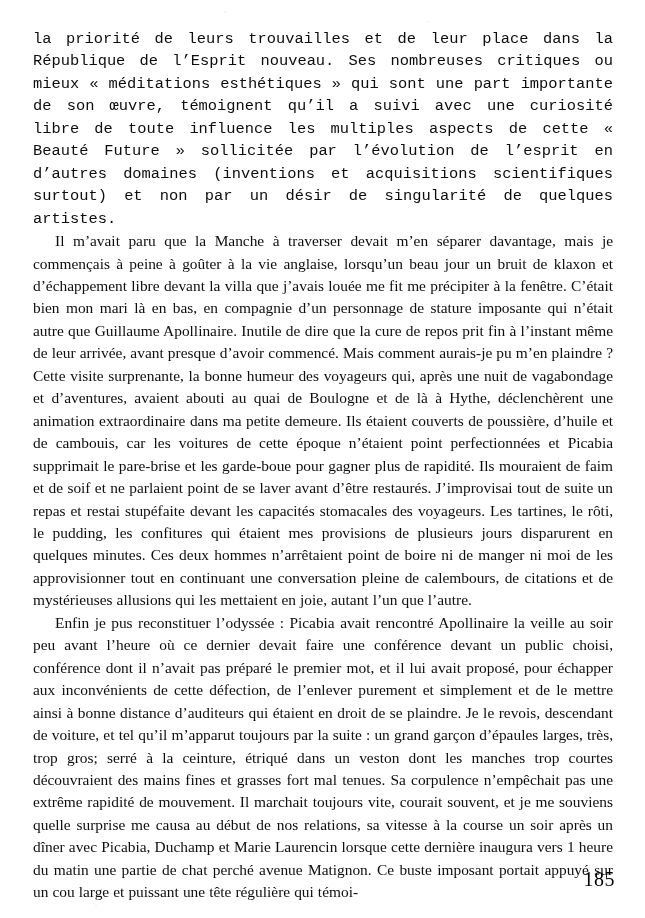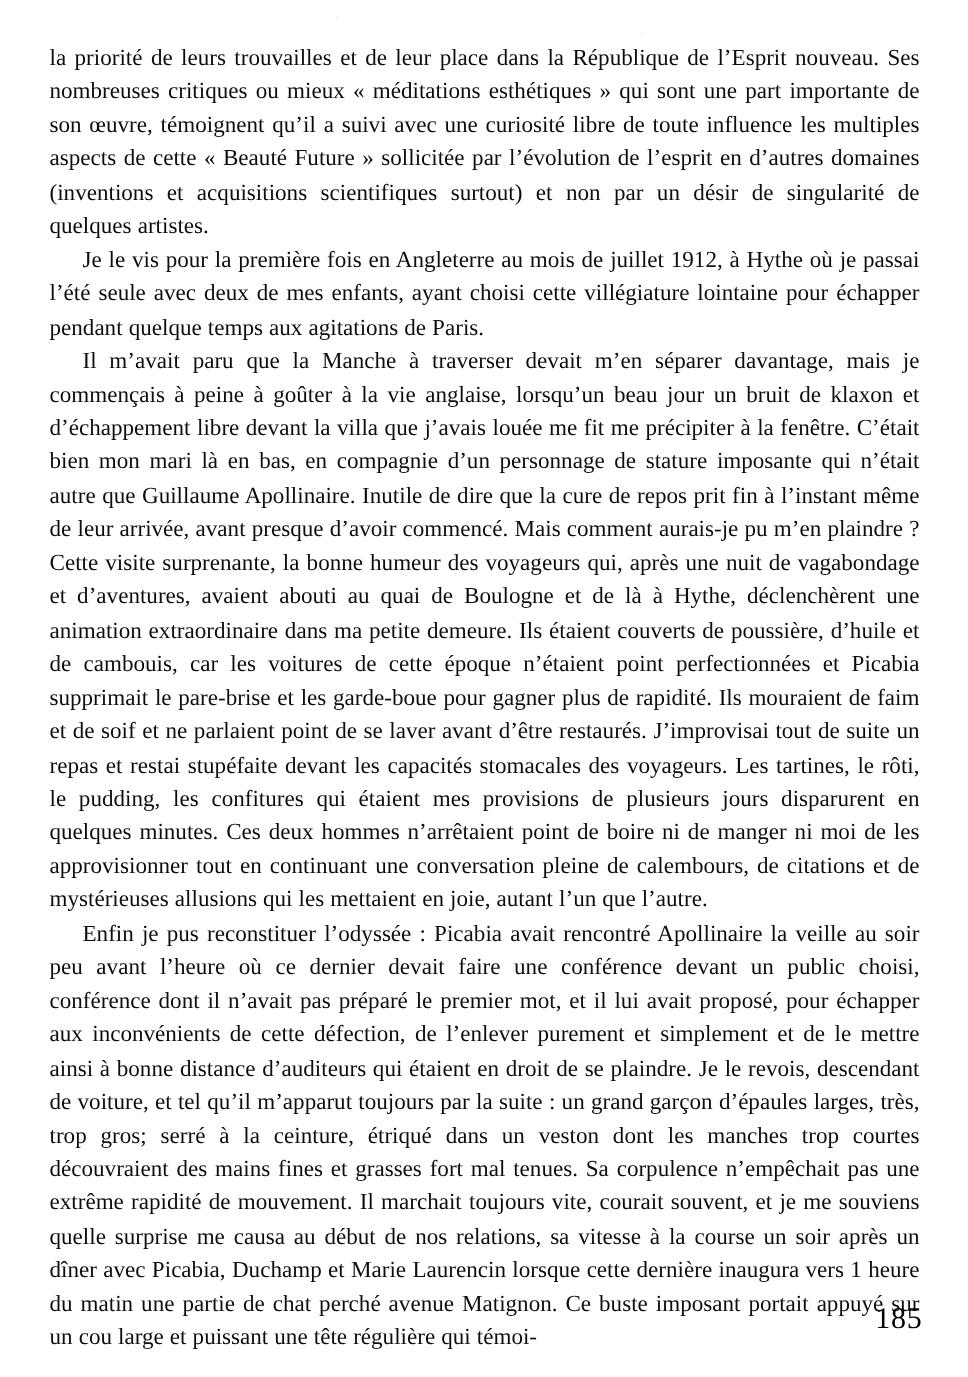--- a/index.html
+++ b/index.html
@@ -50,20 +50,21 @@
     text-align: justify;
     text-justify: inter-word;
     font-size: 15.4px;
     line-height: 22.45px;
     text-indent: 22px;
     hyphens: manual;
     word-spacing: 0.2px;
   }
   p.para.first {
     text-indent: 0;
+    font-family: Liberation Mono, monospace;
   }
 
   .page-number {
     position: absolute;
     right: 30px;
     bottom: 28px;
     font-size: 20px;
     line-height: 22px;
     letter-spacing: 0.5px;
     font-family: "Liberation Serif", "DejaVu Serif", serif;
@@ -72,20 +73,19 @@
 </style>
 </head>
 <body>
 
 <div class="page">
 
   <div class="scan-noise"></div>
 
   <div class="text-block">
     <p class="para first">la priorité de leurs trouvailles et de leur place dans la République de l’Esprit nouveau. Ses nombreuses critiques ou mieux « méditations esthétiques » qui sont une part importante de son œuvre, témoignent qu’il a suivi avec une curiosité libre de toute influence les multiples aspects de cette « Beauté Future » sollicitée par l’évolution de l’esprit en d’autres domaines (inventions et acquisitions scientifiques surtout) et non par un désir de singularité de quelques artistes.</p>
-    <p class="para">Je le vis pour la première fois en Angleterre au mois de juillet 1912, à Hythe où je passai l’été seule avec deux de mes enfants, ayant choisi cette villégiature lointaine pour échapper pendant quelque temps aux agitations de Paris.</p>
     <p class="para">Il m’avait paru que la Manche à traverser devait m’en séparer davantage, mais je commençais à peine à goûter à la vie anglaise, lorsqu’un beau jour un bruit de klaxon et d’échappement libre devant la villa que j’avais louée me fit me précipiter à la fenêtre. C’était bien mon mari là en bas, en compagnie d’un personnage de stature imposante qui n’était autre que Guillaume Apollinaire. Inutile de dire que la cure de repos prit fin à l’instant même de leur arrivée, avant presque d’avoir commencé. Mais comment aurais-je pu m’en plaindre ? Cette visite surprenante, la bonne humeur des voyageurs qui, après une nuit de vagabondage et d’aventures, avaient abouti au quai de Boulogne et de là à Hythe, déclenchèrent une animation extraordinaire dans ma petite demeure. Ils étaient couverts de poussière, d’huile et de cambouis, car les voitures de cette époque n’étaient point perfectionnées et Picabia supprimait le pare-brise et les garde-boue pour gagner plus de rapidité. Ils mouraient de faim et de soif et ne parlaient point de se laver avant d’être restaurés. J’improvisai tout de suite un repas et restai stupéfaite devant les capacités stomacales des voyageurs. Les tartines, le rôti, le pudding, les confitures qui étaient mes provisions de plusieurs jours disparurent en quelques minutes. Ces deux hommes n’arrêtaient point de boire ni de manger ni moi de les approvisionner tout en continuant une conversation pleine de calembours, de citations et de mystérieuses allusions qui les mettaient en joie, autant l’un que l’autre.</p>
     <p class="para">Enfin je pus reconstituer l’odyssée : Picabia avait rencontré Apollinaire la veille au soir peu avant l’heure où ce dernier devait faire une conférence devant un public choisi, conférence dont il n’avait pas préparé le premier mot, et il lui avait proposé, pour échapper aux inconvénients de cette défection, de l’enlever purement et simplement et de le mettre ainsi à bonne distance d’auditeurs qui étaient en droit de se plaindre. Je le revois, descendant de voiture, et tel qu’il m’apparut toujours par la suite : un grand garçon d’épaules larges, très, trop gros; serré à la ceinture, étriqué dans un veston dont les manches trop courtes découvraient des mains fines et grasses fort mal tenues. Sa corpulence n’empêchait pas une extrême rapidité de mouvement. Il marchait toujours vite, courait souvent, et je me souviens quelle surprise me causa au début de nos relations, sa vitesse à la course un soir après un dîner avec Picabia, Duchamp et Marie Laurencin lorsque cette dernière inaugura vers 1 heure du matin une partie de chat perché avenue Matignon. Ce buste imposant portait appuyé sur un cou large et puissant une tête régulière qui témoi-</p>
   </div>
 
   <div class="page-number">185</div>
 
 </div>
 
 </body></html>

